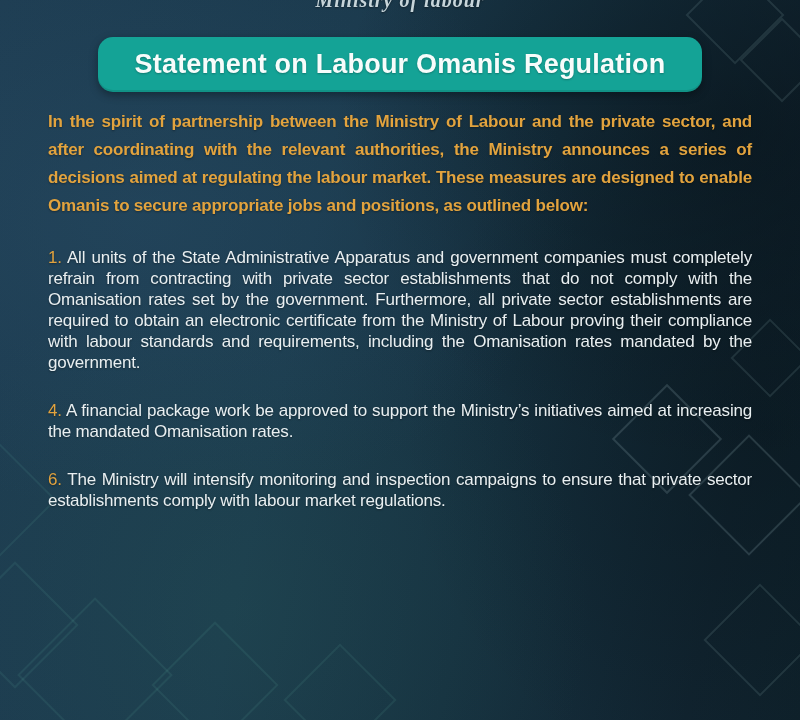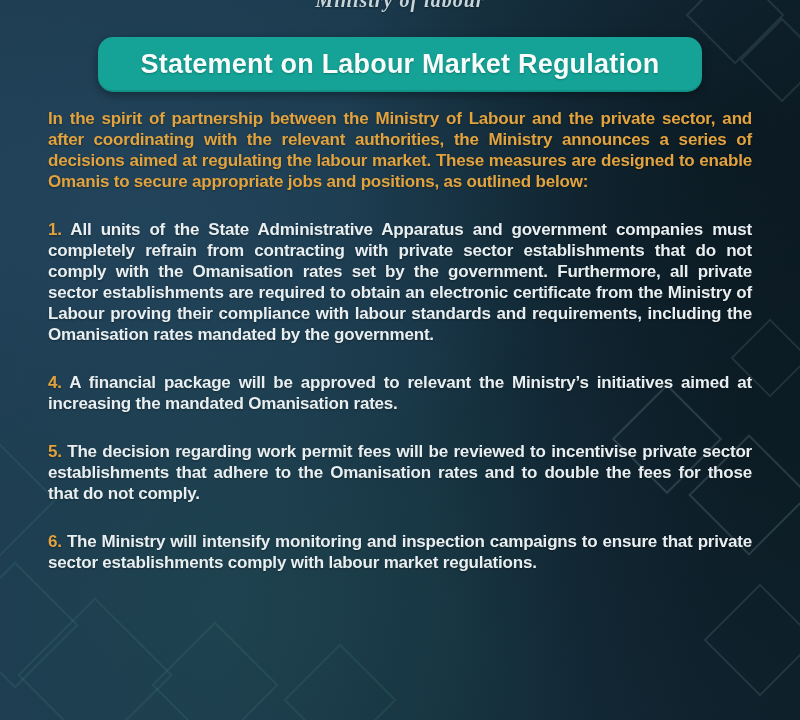--- a/index.html
+++ b/index.html
@@ -69,30 +69,30 @@
     position: absolute;
     top: 108px;
     left: 48px;
     width: 704px;
   }
 
   .intro {
     color: #e2a33e;
     font-weight: bold;
     font-size: 17px;
-    line-height: 21px;
+    line-height: 28px;
     text-align: justify;
     letter-spacing: -0.2px;
     margin-bottom: 27px;
     text-shadow: 0 1px 2px rgba(0,0,0,0.35);
   }
 
   .point {
     color: #e9eff1;
-    font-weight: bold;
+    font-weight: normal;
     font-size: 17px;
     line-height: 21px;
     text-align: justify;
     letter-spacing: -0.2px;
     margin-bottom: 27px;
     text-shadow: 0 1px 2px rgba(0,0,0,0.35);
   }
   .point .num { color: #e2a33e; }
 </style>
 </head>
@@ -110,43 +110,39 @@
   <div class="diamond green" style="left:170px; top:640px; width:90px;  height:90px;"></div>
   <div class="diamond green" style="left:-40px; top:460px; width:80px;  height:80px;"></div>
   <div class="diamond green" style="left:300px; top:660px; width:80px;  height:80px;"></div>
 </div>
 
 <div class="sheet">
 
   <div class="ministry-line">Ministry of labour</div>
 
   <div class="title-banner">
-    <span class="title-text">Statement on Labour Market Regulation</span>
+    <span class="title-text">Statement on Labour Omanis Regulation</span>
   </div>
 
   <div class="content">
 
     <p class="intro">In the spirit of partnership between the Ministry of Labour and the private sector, and after coordinating with the relevant authorities, the Ministry announces a series of decisions aimed at regulating the labour market. These measures are designed to enable Omanis to secure appropriate jobs and positions, as outlined below:</p>
 
     <p class="point">
       <span class="num">1.</span>
       <span>All units of the State Administrative Apparatus and government companies must completely refrain from contracting with private sector establishments that do not comply with the Omanisation rates set by the government. Furthermore, all private sector establishments are required to obtain an electronic certificate from the Ministry of Labour proving their compliance with labour standards and requirements, including the Omanisation rates mandated by the government.</span>
     </p>
 
 
 
     <p class="point">
       <span class="num">4.</span>
-      <span>A financial package will be approved to relevant the Ministry’s initiatives aimed at increasing the mandated Omanisation rates.</span>
+      <span>A financial package work be approved to support the Ministry’s initiatives aimed at increasing the mandated Omanisation rates.</span>
     </p>
 
-    <p class="point">
-      <span class="num">5.</span>
-      <span>The decision regarding work permit fees will be reviewed to incentivise private sector establishments that adhere to the Omanisation rates and to double the fees for those that do not comply.</span>
-    </p>
 
     <p class="point">
       <span class="num">6.</span>
       <span>The Ministry will intensify monitoring and inspection campaigns to ensure that private sector establishments comply with labour market regulations.</span>
     </p>
 
   </div>
 </div>
 
 </body></html>

